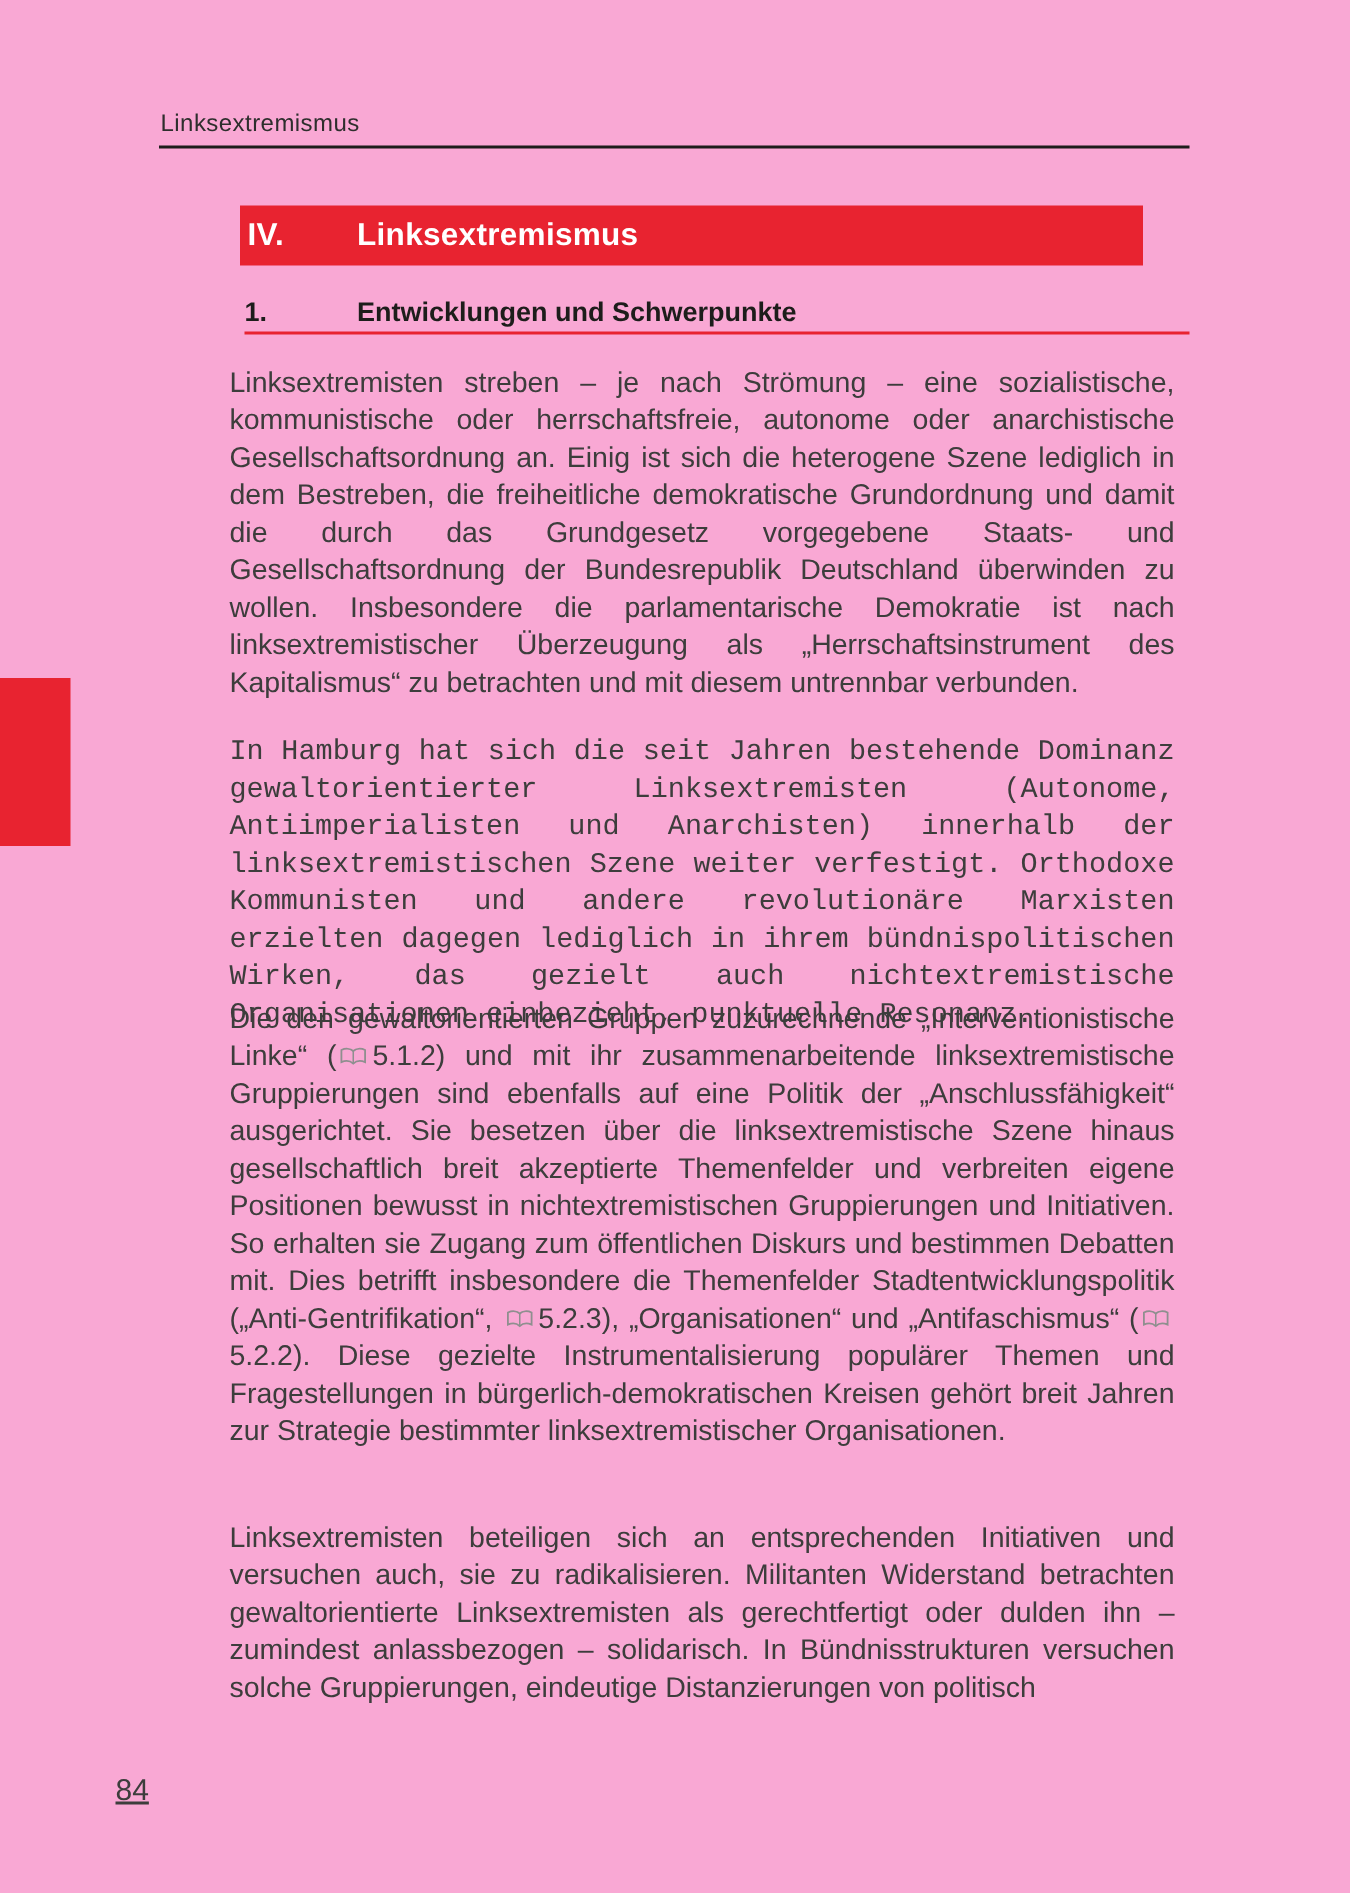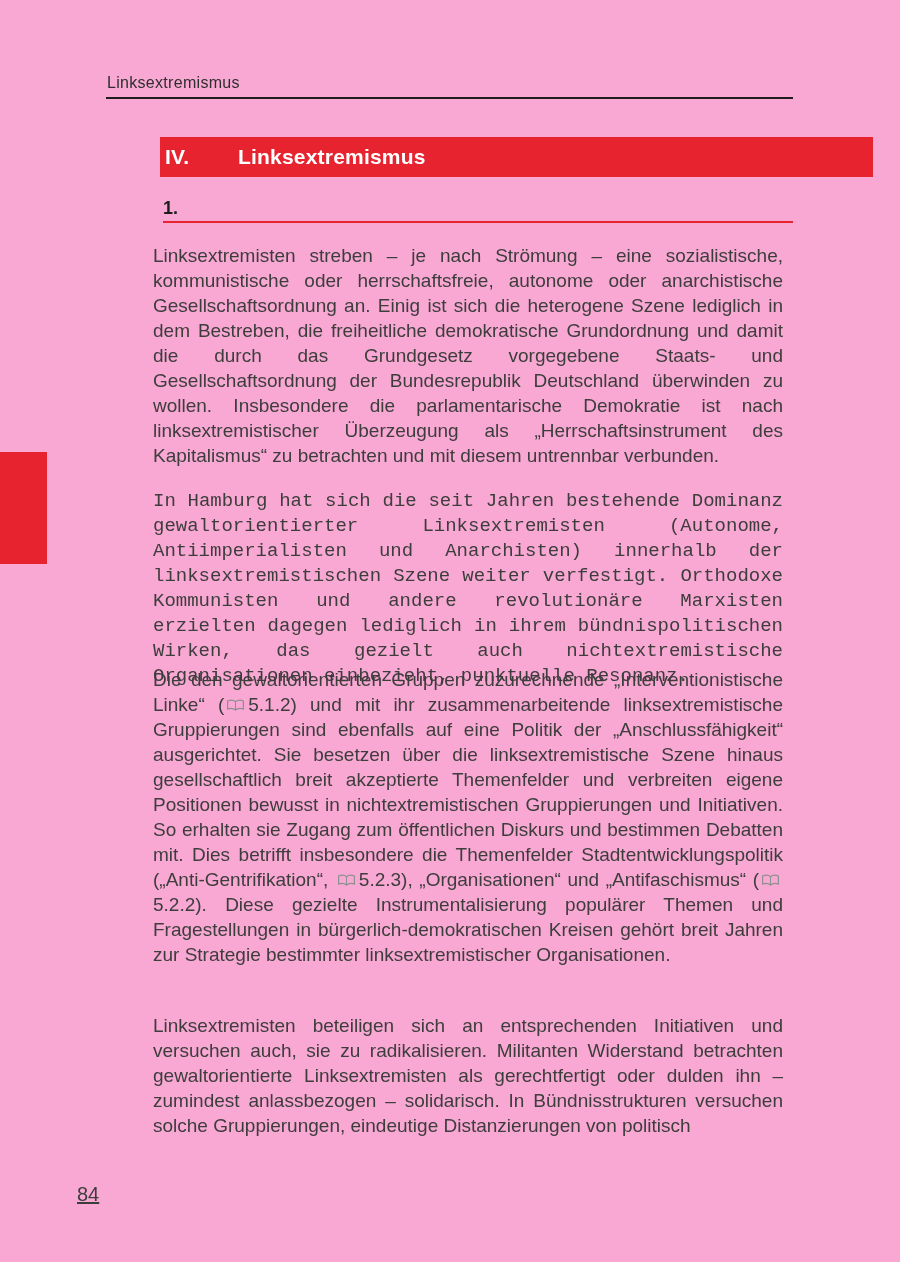--- a/index.html
+++ b/index.html
@@ -36,21 +36,21 @@
     left: 0;
     top: 452px;
     width: 47px;
     height: 112px;
     background: var(--accent-red, #e82330);
   }
   .chapter-banner {
     position: absolute;
     left: 160px;
     top: 137px;
-    width: 713px;
+    width: 602px;
     height: 40px;
     background: var(--accent-red, #e82330);
     display: flex;
     align-items: center;
     color: #ffffff;
     font-weight: bold;
     font-size: 21px;
     letter-spacing: 0.2px;
   }
   .chapter-banner .num {
@@ -118,20 +118,21 @@
 
   <div class="side-tab"></div>
 
   <div class="chapter-banner">
     <span class="num">IV.</span>
     <span class="title">Linksextremismus</span>
   </div>
 
   <div class="section-heading">
     <span class="num">1.</span>
+    <span class="title">Entwicklungen und Schwerpunkte</span>
   </div>
   <div class="section-rule"></div>
 
   <p class="body-p p1">Linksextremisten streben – je nach Strömung – eine sozialistische, kommunistische oder herrschaftsfreie, autonome oder anarchistische Gesellschaftsordnung an. Einig ist sich die heterogene Szene lediglich in dem Bestreben, die freiheitliche demokratische Grundordnung und damit die durch das Grundgesetz vorgegebene Staats- und Gesellschaftsordnung der Bundesrepublik Deutschland überwinden zu wollen. Insbesondere die parlamentarische Demokratie ist nach linksextremistischer Überzeugung als „Herrschaftsinstrument des Kapitalismus“ zu betrachten und mit diesem untrennbar verbunden.</p>
 
   <p class="body-p p2">In Hamburg hat sich die seit Jahren bestehende Dominanz gewaltorientierter Linksextremisten (Autonome, Antiimperialisten und Anarchisten) innerhalb der linksextremistischen Szene weiter verfestigt. Orthodoxe Kommunisten und andere revolutionäre Marxisten erzielten dagegen lediglich in ihrem bündnispolitischen Wirken, das gezielt auch nichtextremistische Organisationen einbezieht, punktuelle Resonanz.</p>
 
   <p class="body-p p3"><span>Die den gewaltorientierten Gruppen zuzurechnende „Interventionistische Linke“ (</span><span class="book-icon"><svg viewBox="0 0 20 14" width="19" height="13" aria-hidden="true">
           <path d="M1.5 2.2 C4.5 0.7 8 1.1 10 2.9 C12 1.1 15.5 0.7 18.5 2.2 L18.5 10.8 C15.5 9.6 12 10 10 11.9 C8 10 4.5 9.6 1.5 10.8 Z" fill="none" stroke="#8f8f8f" stroke-width="1.3"></path>
           <line x1="10" y1="2.9" x2="10" y2="11.9" stroke="#8f8f8f" stroke-width="1.1"></line>

